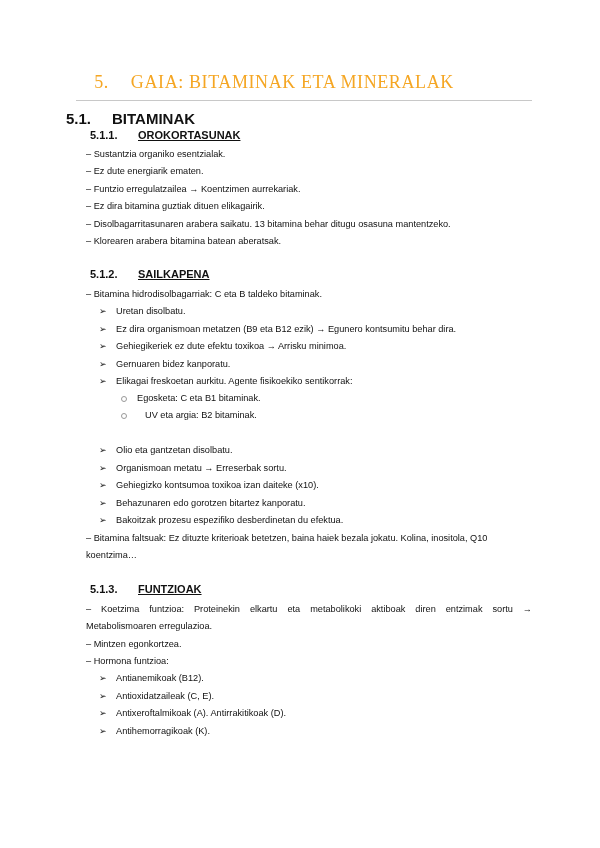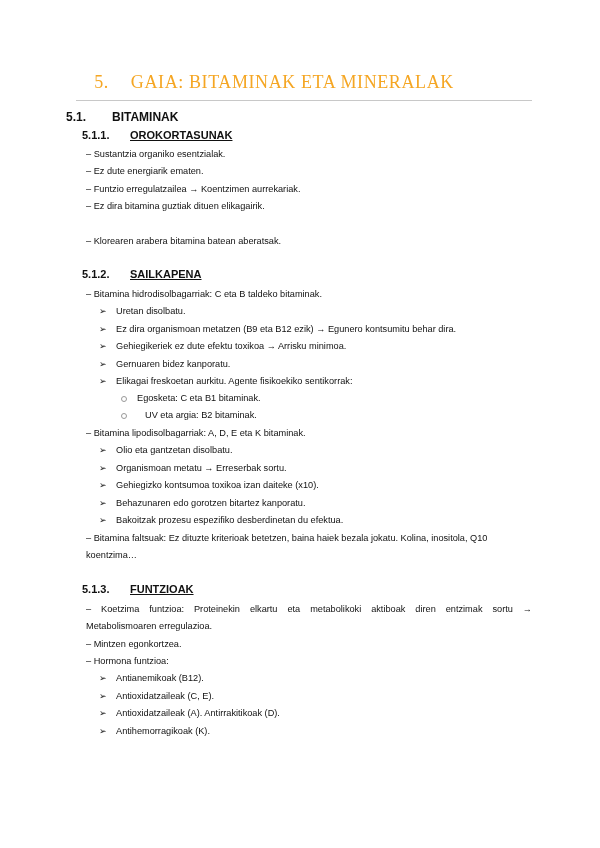--- a/index.html
+++ b/index.html
@@ -1,25 +1,25 @@
 <!DOCTYPE html>
 <html><head>
 <meta charset="utf-8">
 <style>
   html, body { margin:0; padding:0; background:#ffffff; }
   body { width:600px; height:848px; position:relative; overflow:hidden; font-family:"Liberation Sans", sans-serif; color:#111; }
   .page { position:absolute; left:0; top:0; width:600px; height:848px; }
   .title { position:absolute; left:0; top:72px; width:548px; text-align:center; font-family:"Liberation Serif", serif; font-size:18px; letter-spacing:0.6px; }
   .title .num { margin-right:22px; }
   .rule { position:absolute; left:76px; top:100px; width:456px; height:0; border-top:1.5px solid #c8c8c8; }
-  .h1 { position:absolute; left:66px; top:110px; font-weight:bold; font-size:12px; }
+  .h1 { position:absolute; left:66px; top:110px; font-weight:bold; font-size:15px; }
   .h2 { position:absolute; font-weight:bold; font-size:11px; }
   .h1 .n, .h2 .n { display:inline-block; }
   .h1 .n { width:46px; }
-  .h2 .n { width:48px; }
+  .h2 .n { width:48px;margin-left:8px; }
   .h2 .t { text-decoration:underline; }
   .line { position:absolute; font-size:9.2px; white-space:nowrap; line-height:12px; }
   .arrow { position:absolute; font-size:9px; }
   .circ { position:absolute; width:4px; height:4px; border:1px solid #999; border-radius:50%; }
   .just { width:446px; text-align:justify; text-align-last:justify; }
 </style>
 </head>
 <body>
 
 <div class="page">
@@ -33,20 +33,21 @@
     <span class="n">5.1.</span><span>BITAMINAK</span>
   </div>
 
   <div class="h2" style="left:82px; top:129px;">
     <span class="n">5.1.1.</span><span class="t">OROKORTASUNAK</span>
   </div>
   <div class="line" style="left:86px; top:148px;">– Sustantzia organiko esentzialak.</div>
   <div class="line" style="left:86px; top:165px;">– Ez dute energiarik ematen.</div>
   <div class="line" style="left:86px; top:183px;">– Funtzio erregulatzailea → Koentzimen aurrekariak.</div>
   <div class="line" style="left:86px; top:200px;">– Ez dira bitamina guztiak dituen elikagairik.</div>
+  <div class="line" style="left:86px; top:218px;">– Disolbagarritasunaren arabera saikatu. 13 bitamina behar ditugu osasuna mantentzeko.</div>
   <div class="line" style="left:86px; top:235px;">– Klorearen arabera bitamina batean aberatsak.</div>
 
   <div class="h2" style="left:82px; top:268px;">
     <span class="n">5.1.2.</span><span class="t">SAILKAPENA</span>
   </div>
   <div class="line" style="left:86px; top:288px;">– Bitamina hidrodisolbagarriak: C eta B taldeko bitaminak.</div>
 
   <span class="arrow" style="left:99px; top:306px;">➢</span>
   <div class="line" style="left:116px; top:305px;">Uretan disolbatu.</div>
   <span class="arrow" style="left:99px; top:324px;">➢</span>
@@ -56,21 +57,20 @@
   <span class="arrow" style="left:99px; top:359px;">➢</span>
   <div class="line" style="left:116px; top:358px;">Gernuaren bidez kanporatu.</div>
   <span class="arrow" style="left:99px; top:376px;">➢</span>
   <div class="line" style="left:116px; top:375px;">Elikagai freskoetan aurkitu. Agente fisikoekiko sentikorrak:</div>
 
   <span class="circ" style="left:121px; top:396px;"></span>
   <div class="line" style="left:137px; top:392px;">Egosketa: C eta B1 bitaminak.</div>
   <span class="circ" style="left:121px; top:413px;"></span>
   <div class="line" style="left:137px; top:409px;margin-left:8px;">UV eta argia: B2 bitaminak.</div>
 
-  <div class="line" style="left:86px; top:427px;">– Bitamina lipodisolbagarriak: A, D, E eta K bitaminak.</div>
   <span class="arrow" style="left:99px; top:445px;">➢</span>
   <div class="line" style="left:116px; top:444px;">Olio eta gantzetan disolbatu.</div>
   <span class="arrow" style="left:99px; top:463px;">➢</span>
   <div class="line" style="left:116px; top:462px;">Organismoan metatu → Erreserbak sortu.</div>
   <span class="arrow" style="left:99px; top:480px;">➢</span>
   <div class="line" style="left:116px; top:479px;">Gehiegizko kontsumoa toxikoa izan daiteke (x10).</div>
   <span class="arrow" style="left:99px; top:498px;">➢</span>
   <div class="line" style="left:116px; top:497px;">Behazunaren edo gorotzen bitartez kanporatu.</div>
   <span class="arrow" style="left:99px; top:515px;">➢</span>
   <div class="line" style="left:116px; top:514px;">Bakoitzak prozesu espezifiko desberdinetan du efektua.</div>
@@ -84,17 +84,17 @@
   <div class="line just" style="left:86px; top:603px;">– Koetzima funtzioa: Proteinekin elkartu eta metabolikoki aktiboak diren entzimak sortu →</div>
   <div class="line" style="left:86px; top:620px;">Metabolismoaren erregulazioa.</div>
   <div class="line" style="left:86px; top:638px;text-align:right;">– Mintzen egonkortzea.</div>
   <div class="line" style="left:86px; top:655px;text-align:right;">– Hormona funtzioa:</div>
 
   <span class="arrow" style="left:99px; top:673px;">➢</span>
   <div class="line" style="left:116px; top:672px;">Antianemikoak (B12).</div>
   <span class="arrow" style="left:99px; top:691px;">➢</span>
   <div class="line" style="left:116px; top:690px;">Antioxidatzaileak (C, E).</div>
   <span class="arrow" style="left:99px; top:708px;">➢</span>
-  <div class="line" style="left:116px; top:707px;">Antioxidatzaileak (A). Antirrakitikoak (D).</div>
+  <div class="line" style="left:116px; top:707px;">Antixeroftalmikoak (A). Antirrakitikoak (D).</div>
   <span class="arrow" style="left:99px; top:726px;">➢</span>
   <div class="line" style="left:116px; top:725px;">Antihemorragikoak (K).</div>
 
 </div>
 
 </body></html>

